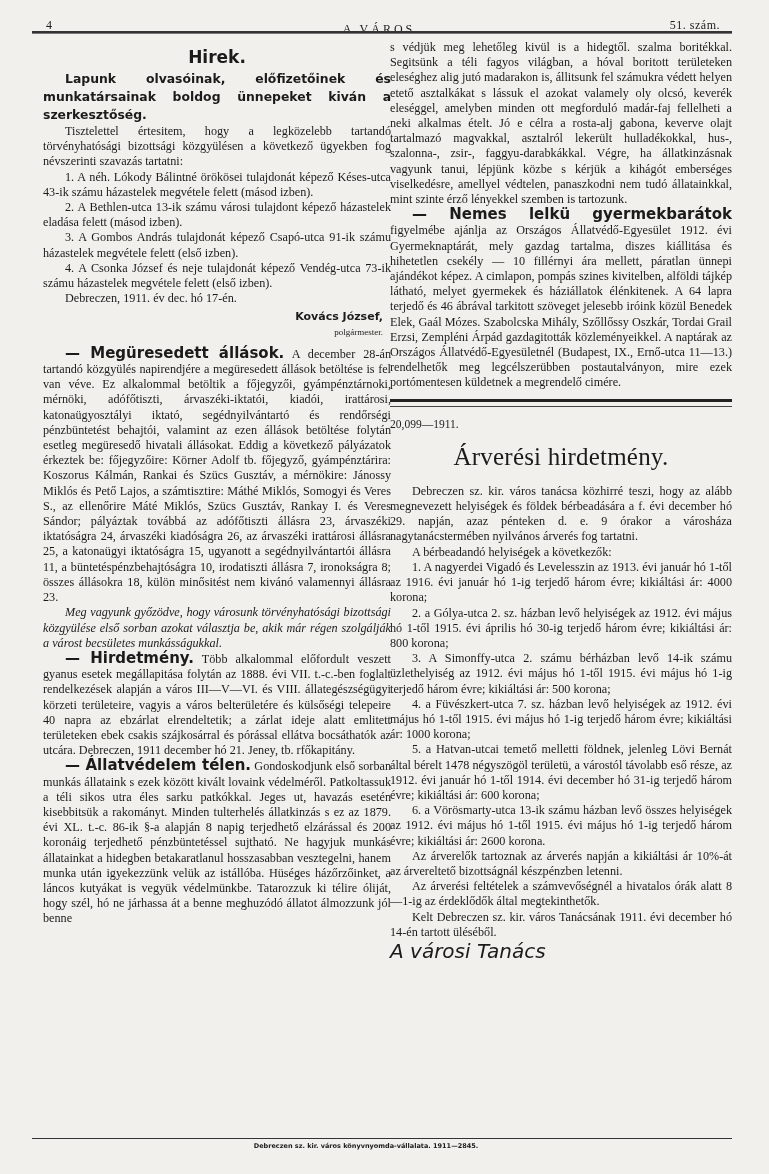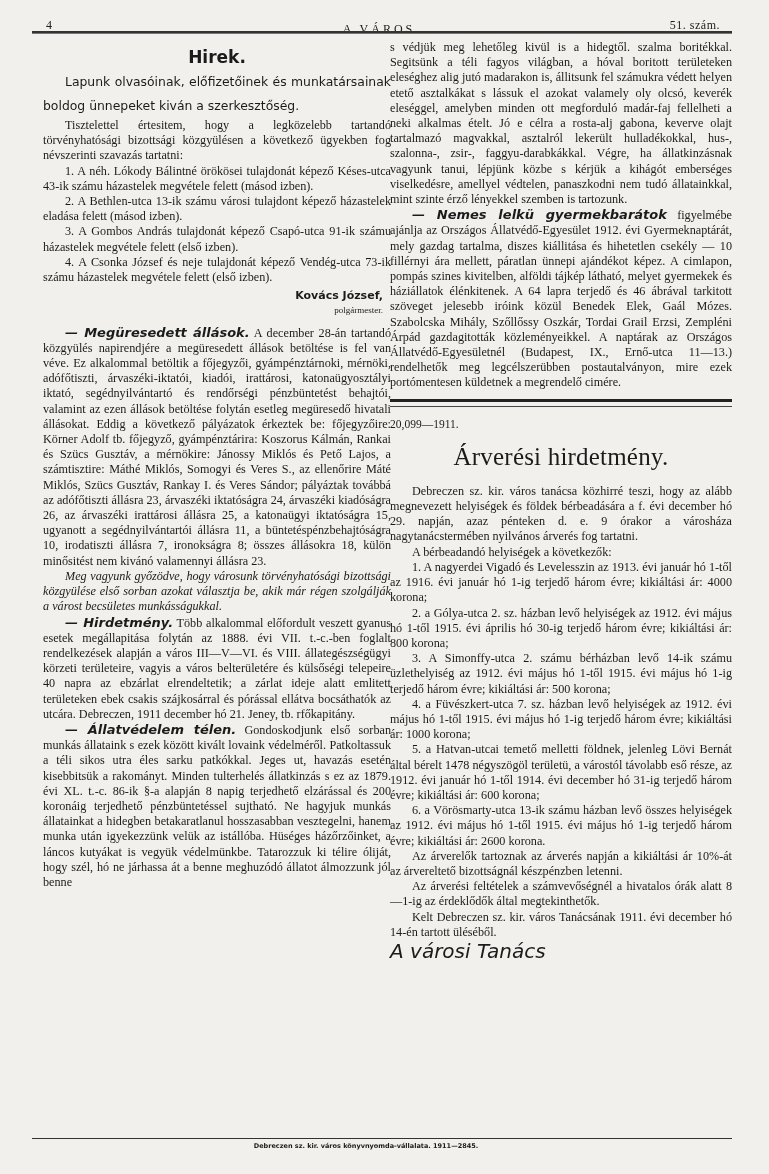--- a/index.html
+++ b/index.html
@@ -28,26 +28,26 @@
   }
   .col.left { left: 43px; width: 348px; }
   .col.right { left: 390px; width: 342px; }
   p { margin: 0; text-indent: 22px; }
   p.noindent { text-indent: 0; }
   .h-section {
     text-align: center; font-family: "DejaVu Sans", sans-serif; font-weight: bold;
     font-size: 17px; line-height: 22px; margin: 6px 0 2px;
   }
   .greeting {
-    font-family: "DejaVu Sans", sans-serif; font-weight: normal; font-size: 12.4px; line-height: 24px;
+    font-family: "DejaVu Sans", sans-serif; font-weight: bold; font-size: 12.4px; line-height: 18px;
     text-indent: 22px; margin: 0;
     text-align: justify;
   }
   .lead {
-    font-family: "DejaVu Sans", sans-serif; font-weight: bold; font-size: 13px; font-style: italic;
+    font-family: "DejaVu Sans", sans-serif; font-weight: bold; font-size: 15px;
   }
   .sig { text-align: right; font-family: "DejaVu Sans", sans-serif; font-weight: bold; font-size: 11px; margin-top: 3px; padding-right: 8px; }
   .sig-title { text-align: right; font-size: 9px; padding-right: 8px; margin-bottom: 6px; }
   .italic { font-style: italic; }
   .double-rule { margin: 8px 0 10px; height: 4px; border-top: 3px solid #222; border-bottom: 1px solid #444; }
   .refno { font-size: 11.5px; margin-bottom: 10px; }
   .notice-title {
     text-align: center; font-size: 25px; line-height: 30px; margin: 4px 0 12px; letter-spacing: 0.2px;
   }
   .council {
@@ -75,20 +75,21 @@
 
   <div class="col left">
     <div class="h-section">Hirek.</div>
     <p class="greeting">Lapunk olvasóinak, előfizetőinek és munkatársainak boldog ünnepeket kiván a szerkesztőség.</p>
 
     <p>Tisztelettel értesitem, hogy a legközelebb tartandó törvényhatósági bizottsági közgyülésen a következő ügyekben fog névszerinti szavazás tartatni:</p>
     <p>1. A néh. Lókody Bálintné örökösei tulajdonát képező Késes-utca 43-ik számu házastelek megvétele felett (másod izben).</p>
     <p>2. A Bethlen-utca 13-ik számu városi tulajdont képező házastelek eladása felett (másod izben).</p>
     <p>3. A Gombos András tulajdonát képező Csapó-utca 91-ik számu házastelek megvétele felett (első izben).</p>
     <p>4. A Csonka József és neje tulajdonát képező Vendég-utca 73-ik számu házastelek megvétele felett (első izben).</p>
+    <p>Debreczen, 1911. év dec. hó 17-én.</p>
     <div class="sig">Kovács József,</div>
     <div class="sig-title">polgármester.</div>
 
     <p><span class="lead">— Megüresedett állások.</span><span> A december 28-án tartandó közgyülés napirendjére a megüresedett állások betöltése is fel van véve. Ez alkalommal betöltik a főjegyzői, gyámpénztárnoki, mérnöki, adófőtiszti, árvaszéki-iktatói, kiadói, irattárosi, katonaügyosztályi iktató, segédnyilvántartó és rendőrségi pénzbüntetést behajtói, valamint az ezen állások betöltése folytán esetleg megüresedő hivatali állásokat. Eddig a következő pályázatok érkeztek be: főjegyzőire: Körner Adolf tb. főjegyző, gyámpénztárira: Koszorus Kálmán, Rankai és Szücs Gusztáv, a mérnökire: Jánossy Miklós és Pető Lajos, a számtisztire: Máthé Miklós, Somogyi és Veres S., az ellenőrire Máté Miklós, Szücs Gusztáv, Rankay I. és Veres Sándor; pályáztak továbbá az adófőtiszti állásra 23, árvaszéki iktatóságra 24, árvaszéki kiadóságra 26, az árvaszéki irattárosi állásra 25, a katonaügyi iktatóságra 15, ugyanott a segédnyilvántartói állásra 11, a büntetéspénzbehajtóságra 10, irodatiszti állásra 7, ironokságra 8; összes állásokra 18, külön minősitést nem kivánó valamennyi állásra 23.</span></p>
     <p class="italic">Meg vagyunk győzödve, hogy városunk törvényhatósági bizottsági közgyülése első sorban azokat választja be, akik már régen szolgálják a várost becsületes munkásságukkal.</p>
 
     <p><span class="lead">— Hirdetmény.</span><span> Több alkalommal előfordult veszett gyanus esetek megállapitása folytán az 1888. évi VII. t.-c.-ben foglalt rendelkezések alapján a város III—V—VI. és VIII. állategészségügyi körzeti területeire, vagyis a város belterületére és külsőségi telepeire 40 napra az ebzárlat elrendeltetik; a zárlat ideje alatt emlitett területeken ebek csakis szájkosárral és pórással ellátva bocsáthatók az utcára. Debreczen, 1911 december hó 21. Jeney, tb. rfőkapitány.</span></p>
 
     <p><span class="lead">— Állatvédelem télen.</span><span> Gondoskodjunk első sorban munkás állataink s ezek között kivált lovaink védelméről. Patkoltassuk a téli sikos utra éles sarku patkókkal. Jeges ut, havazás esetén kisebbitsük a rakományt. Minden tulterhelés állatkinzás s ez az 1879. évi XL. t.-c. 86-ik §-a alapján 8 napig terjedhető elzárással és 200 koronáig terjedhető pénzbüntetéssel sujtható. Ne hagyjuk munkás állatainkat a hidegben betakaratlanul hosszasabban vesztegelni, hanem munka után igyekezzünk velük az istállóba. Hüséges házőrzőinket, a láncos kutyákat is vegyük védelmünkbe. Tatarozzuk ki télire óliját, hogy szél, hó ne járhassa át a benne meghuzódó állatot álmozzunk jól benne</span></p>
   </div>

